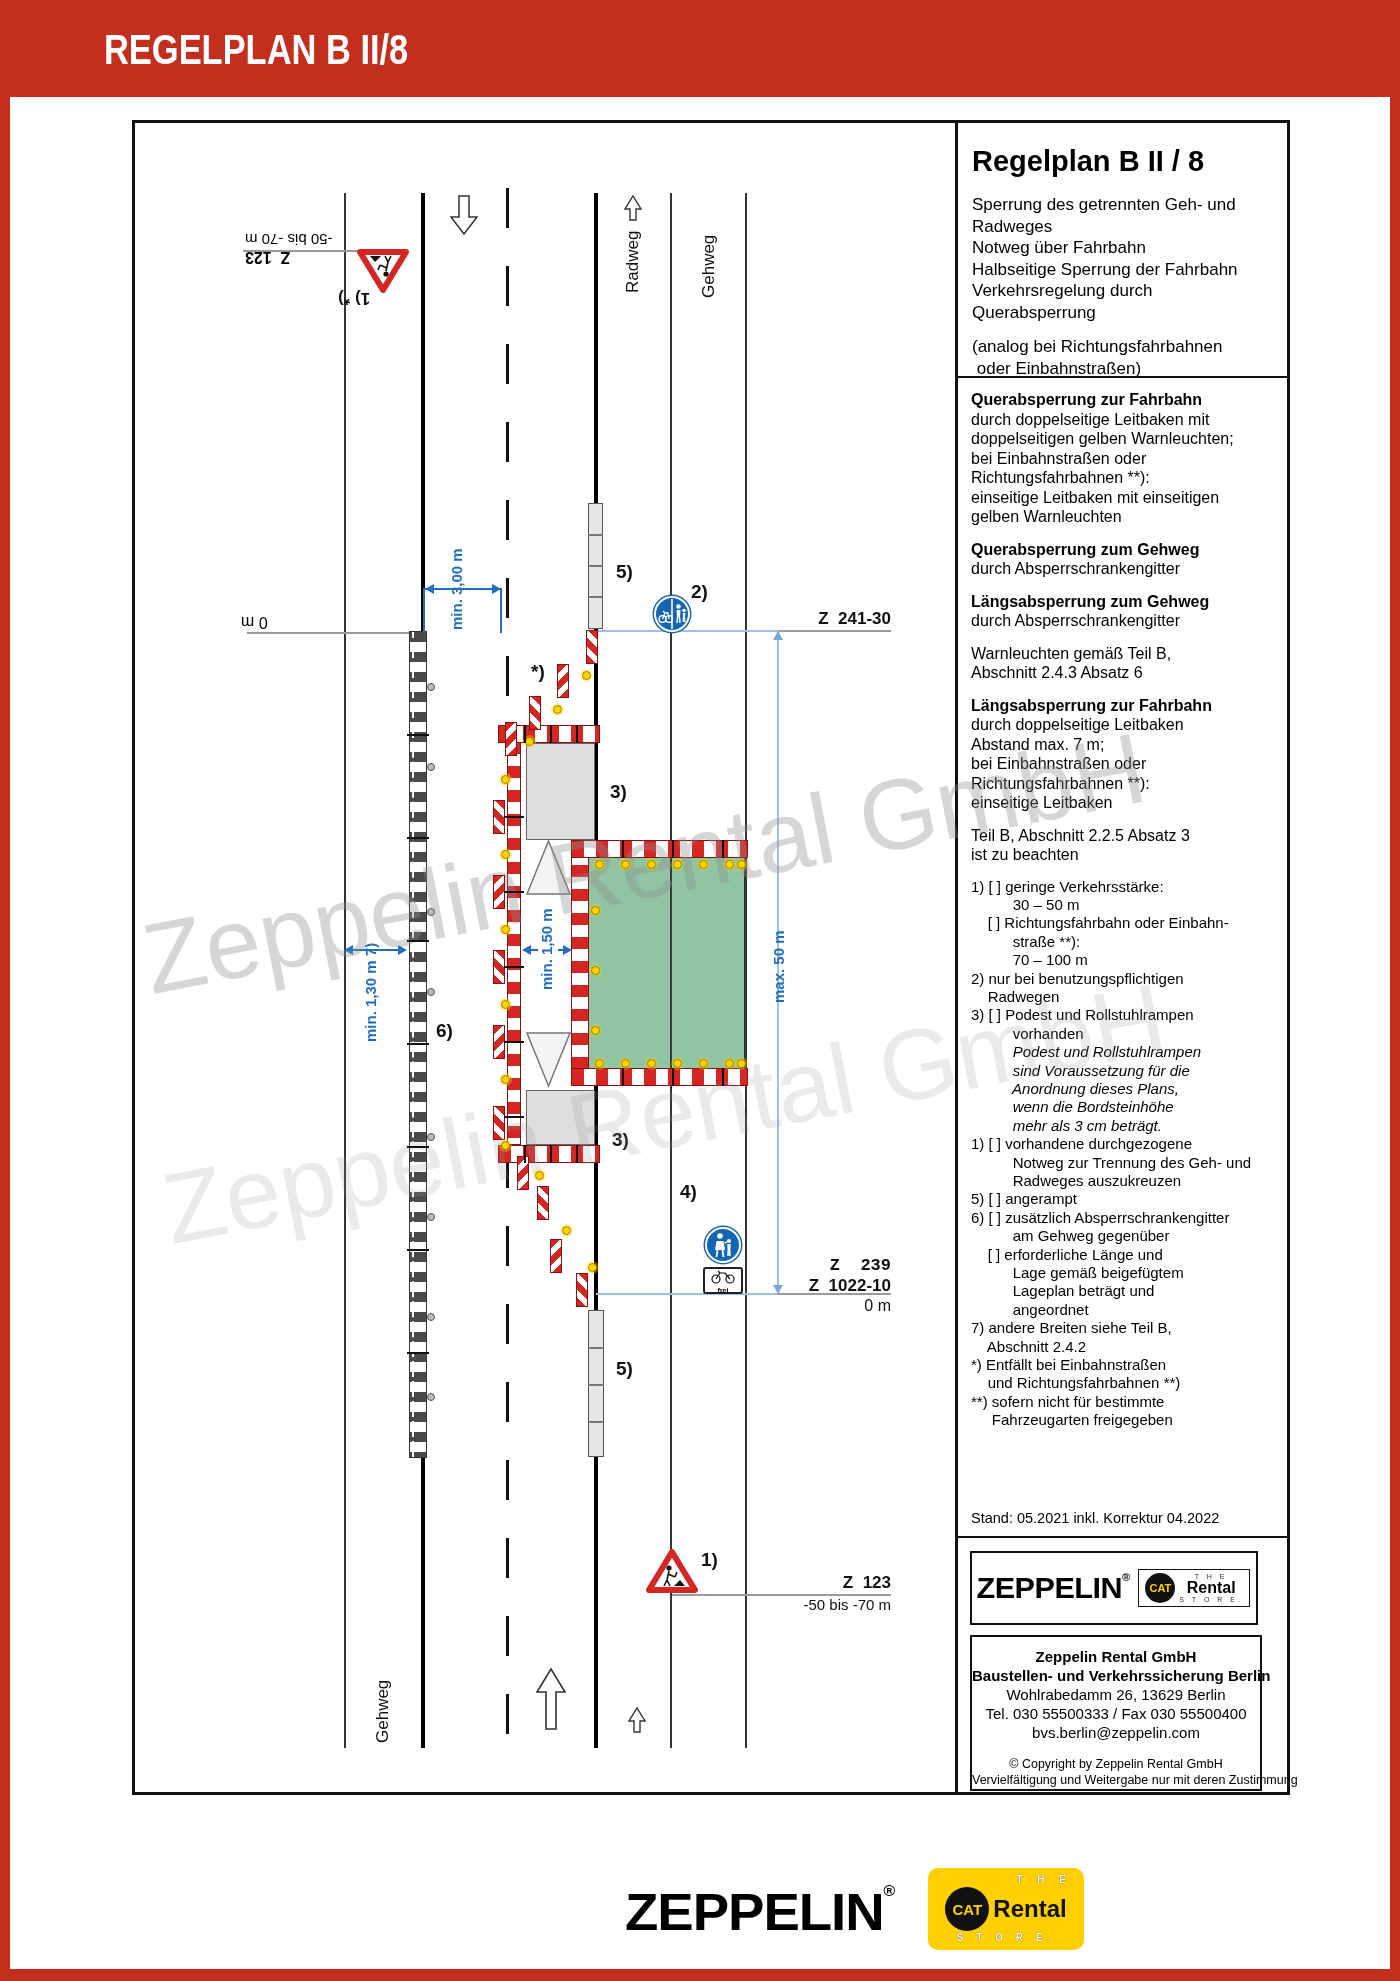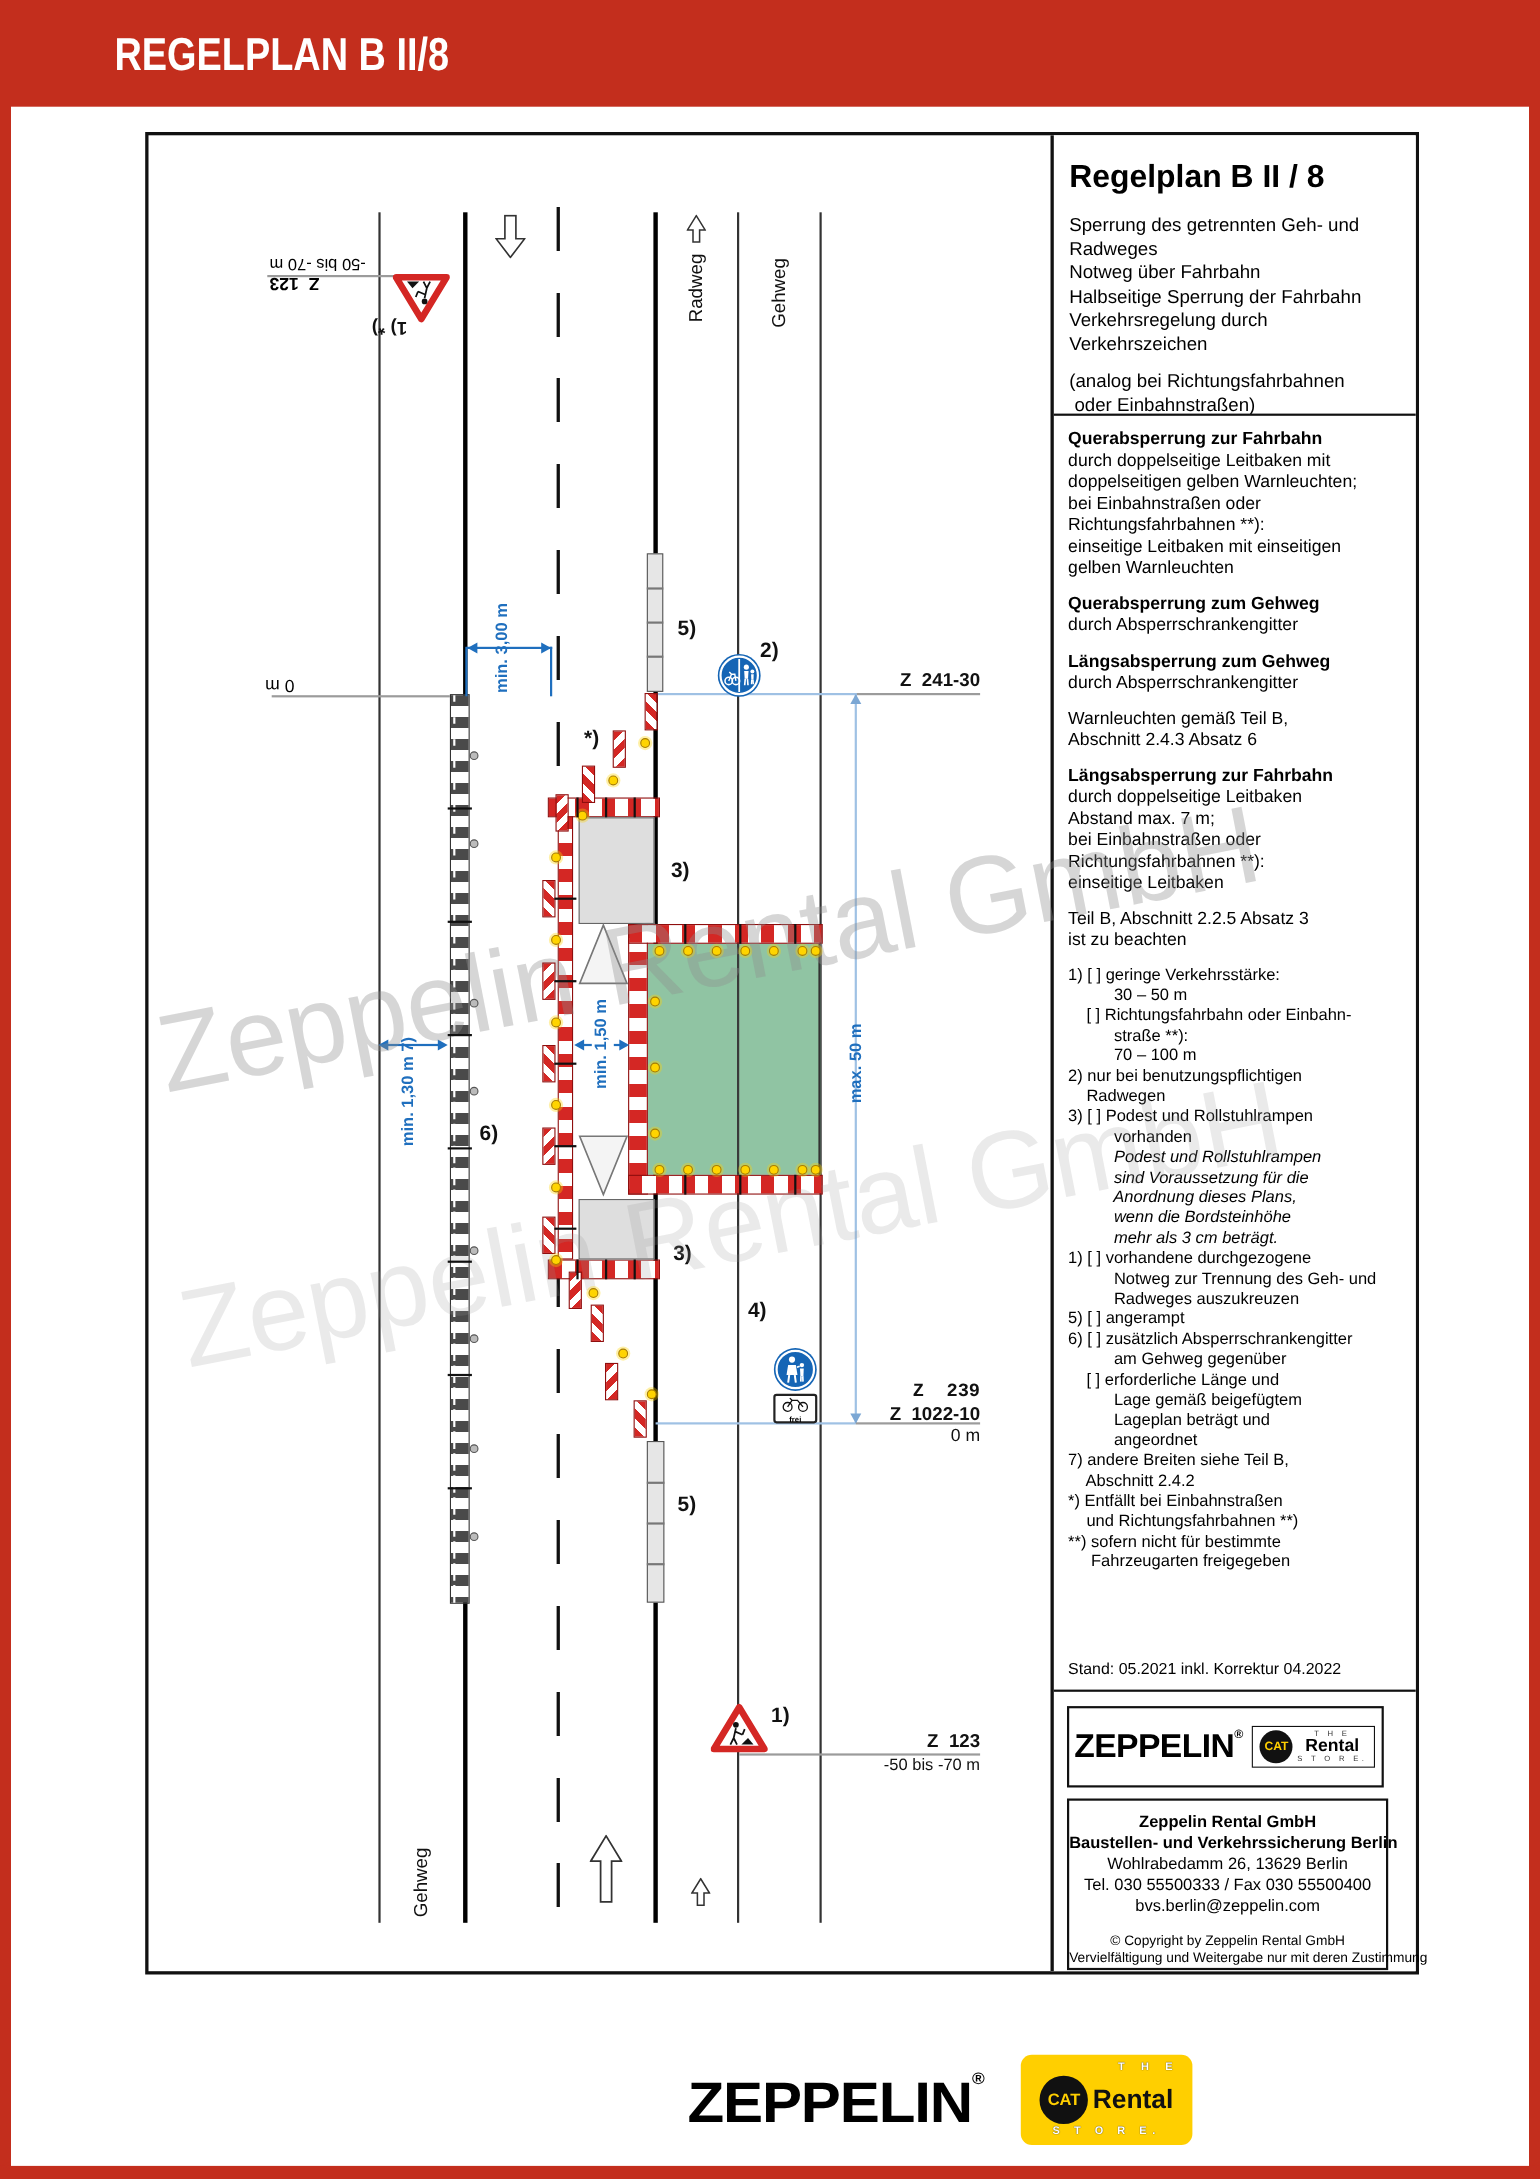--- a/index.html
+++ b/index.html
@@ -377,21 +377,21 @@
 
   <div id="panel">
     <div class="pblock" id="p-title-block">
       <div id="p-title">Regelplan B II / 8</div>
       <div id="p-sub">
           <div class="line">Sperrung des getrennten Geh- und</div>
           <div class="line">Radweges</div>
           <div class="line">Notweg über Fahrbahn</div>
           <div class="line">Halbseitige Sperrung der Fahrbahn</div>
           <div class="line">Verkehrsregelung durch</div>
-          <div class="line">Verkehrszeichen</div>
+          <div class="line">Querabsperrung</div>
           <div class="line g">(analog bei Richtungsfahrbahnen</div>
           <div class="line"> oder Einbahnstraßen)</div>
         </div>
     </div>
     <div class="pblock" id="p-body">
       <div>
           <div class="line b">Querabsperrung zur Fahrbahn</div>
           <div class="line">durch doppelseitige Leitbaken mit</div>
           <div class="line">doppelseitigen gelben Warnleuchten;</div>
           <div class="line">bei Einbahnstraßen oder</div>

